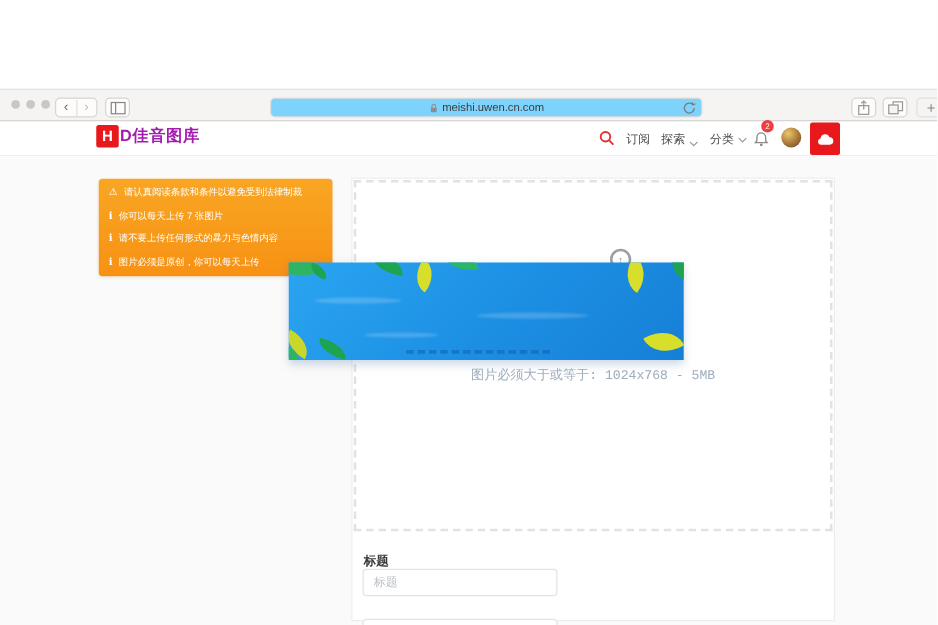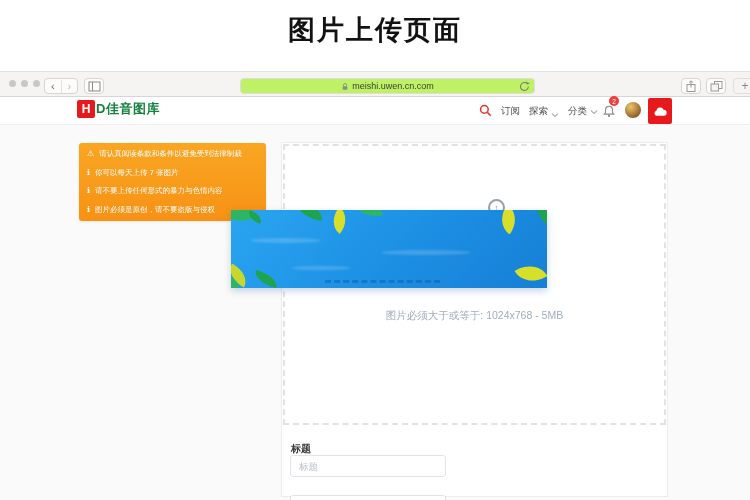--- a/index.html
+++ b/index.html
@@ -13,34 +13,34 @@
   .chrome{position:absolute;top:71px;left:0;width:750px;height:26px;background:#f5f4f2;
           border-top:1px solid #e4e2e0;border-bottom:1px solid #d8d6d4;}
   .dots{position:absolute;left:9px;top:80px;display:flex;gap:5px;}
   .dot{width:7px;height:7px;border-radius:50%;background:#c9c7c5;}
   .chrome-btn{position:absolute;top:78px;height:16px;background:#fdfcfb;border:1px solid #d7d5d3;
               border-radius:4px;display:flex;align-items:center;justify-content:center;color:#6b6967;}
   .navgroup{left:44px;width:34px;padding:0;}
   .navgroup span{flex:1;text-align:center;font-size:11px;line-height:13px;}
   .navgroup .fwd{color:#bdbbb9;border-left:1px solid #e2e0de;}
   .sidebar-btn{left:84px;width:20px;}
-  .urlbar{position:absolute;left:240px;top:78px;width:295px;height:16px;background:#bef264;
+  .urlbar{position:absolute;left:216px;top:78px;width:346px;height:16px;background:#7dd3fc;
           border:1px solid #ddd;border-radius:4px;display:flex;align-items:center;justify-content:center;
           gap:3px;font-size:9px;color:#3c3c3c;}
   .urlbar .refresh{position:absolute;right:4px;top:2px;}
   .share-btn{left:681px;width:20px;}
   .tabs-btn{left:706px;width:20px;}
   .plus-btn{left:733px;width:24px;border-color:#e0deda;background:#f5f4f2;font-size:12px;color:#8a8886;}
   
   .siteheader{position:absolute;top:98px;left:0;width:750px;height:27px;background:#fff;
               border-bottom:1px solid #f1efef;}
   .logo{position:absolute;left:77px;top:100px;display:flex;align-items:center;gap:1px;}
   .logo-badge{width:18px;height:18px;background:#e8191c;border-radius:2px;color:#fff;
               font-weight:700;font-size:12px;display:flex;align-items:center;justify-content:center;}
-  .logo-text{font-size:13px;font-weight:700;color:#15803d;letter-spacing:0.5px;}
+  .logo-text{font-size:13px;font-weight:700;color:#a21caf;letter-spacing:0.5px;}
   .navlink{position:absolute;top:105px;font-size:9.5px;color:#4a4a4a;display:flex;align-items:center;gap:3px;cursor:pointer;}
   .bell{position:absolute;left:602px;top:104px;}
   .badge{position:absolute;left:609px;top:96px;width:10px;height:10px;border-radius:50%;
          background:#f03e3e;color:#fff;font-size:6.5px;display:flex;align-items:center;justify-content:center;}
   .avatar{position:absolute;left:625px;top:102px;width:16px;height:16px;border-radius:50%;
           background:radial-gradient(circle at 35% 30%,#e9c76d 0%,#b5853f 45%,#6d4b25 90%);}
   .upload-btn{position:absolute;left:648px;top:98px;width:24px;height:26px;background:#e8191c;
               border-radius:2px;display:flex;align-items:center;justify-content:center;}
   
   .content{position:absolute;top:125px;left:0;width:750px;height:375px;background:#fbfafa;}
@@ -50,43 +50,42 @@
           box-shadow:0 1px 3px rgba(0,0,0,0.08);}
   .notice-row{display:flex;align-items:center;gap:5px;color:#fff;font-size:7.5px;white-space:nowrap;}
   .notice-ic{font-size:8px;line-height:8px;}
   .card{position:absolute;left:281px;top:17px;width:387px;height:355px;background:#fff;
         border:1px solid #ededf0;}
   .dropzone{position:absolute;left:283px;top:19px;width:383px;height:281px;background:#fff;
             border:2px dashed #e2e2e2;cursor:pointer;}
   .upcircle{position:absolute;left:488px;top:74px;width:17px;height:17px;border:2px solid #9aa0a6;
             border-radius:50%;z-index:2;display:flex;align-items:center;justify-content:center;
             color:#9aa0a6;font-size:9px;}
-  .hint{position:absolute;left:283px;top:184px;width:383px;text-align:center;
-        font-size:10.5px;color:#9fadbc;z-index:2;}
+  .hint{position:absolute;left:283px;top:168px;width:383px;text-align:center;
+        font-size:10.5px;color:#9fadbc;z-index:2;font-family:Liberation Mono, monospace;}
   
   .preview{position:absolute;left:231px;top:85px;width:316px;height:78px;z-index:3;overflow:hidden;
            background:linear-gradient(135deg,#2aa5f1 0%,#1c8fe3 55%,#167fd6 100%);
            box-shadow:0 3px 7px rgba(30,90,150,0.25);}
   .leaf{position:absolute;border-radius:4% 100% 4% 100%;}
   .lg1{background:#2db563;} .lg2{background:#1ea34f;} .ly1{background:#d7df2b;} .ly2{background:#c9d62c;}
   .wavedash{position:absolute;left:94px;top:70px;width:115px;border-top:3px dashed rgba(17,84,163,0.45);}
   .streak{position:absolute;background:rgba(255,255,255,0.18);border-radius:50%;filter:blur(1px);}
   
   .f-label{position:absolute;left:291px;font-size:10px;color:#3a3a3a;font-weight:600;z-index:2;}
   .f-input{position:absolute;left:290px;width:156px;height:22px;background:#fff;border:1px solid #e3e3e6;
            border-radius:3px;font-size:9.5px;color:#333;padding:0 8px;outline:none;z-index:2;}
   .f-input::placeholder{color:#b9bec4;}
   svg{display:block;}
 </style>
 </head>
 <body>
 
 <div class="stage">
 
-  <div class="page-title">图片上传页面</div>
 
   <div class="chrome"></div>
   <div class="dots">
     <span class="dot"></span>
     <span class="dot"></span>
     <span class="dot"></span>
   </div>
   <div class="chrome-btn navgroup">
     <span>‹</span>
     <span class="fwd">›</span>
@@ -174,21 +173,21 @@
       <div class="notice-row">
         <span class="notice-ic">ℹ</span>
         <span>你可以每天上传 7 张图片</span>
       </div>
       <div class="notice-row">
         <span class="notice-ic">ℹ</span>
         <span>请不要上传任何形式的暴力与色情内容</span>
       </div>
       <div class="notice-row">
         <span class="notice-ic">ℹ</span>
-        <span>图片必须是原创，请不要盗版与侵权</span>
+        <span>图片必须是原创，你可以每天上传</span>
       </div>
     </div>
 
     <div class="card"></div>
     <div class="dropzone"></div>
     <div class="upcircle">
       <span>↑</span>
     </div>
     <div class="hint">图片必须大于或等于: 1024x768 - 5MB</div>
 

